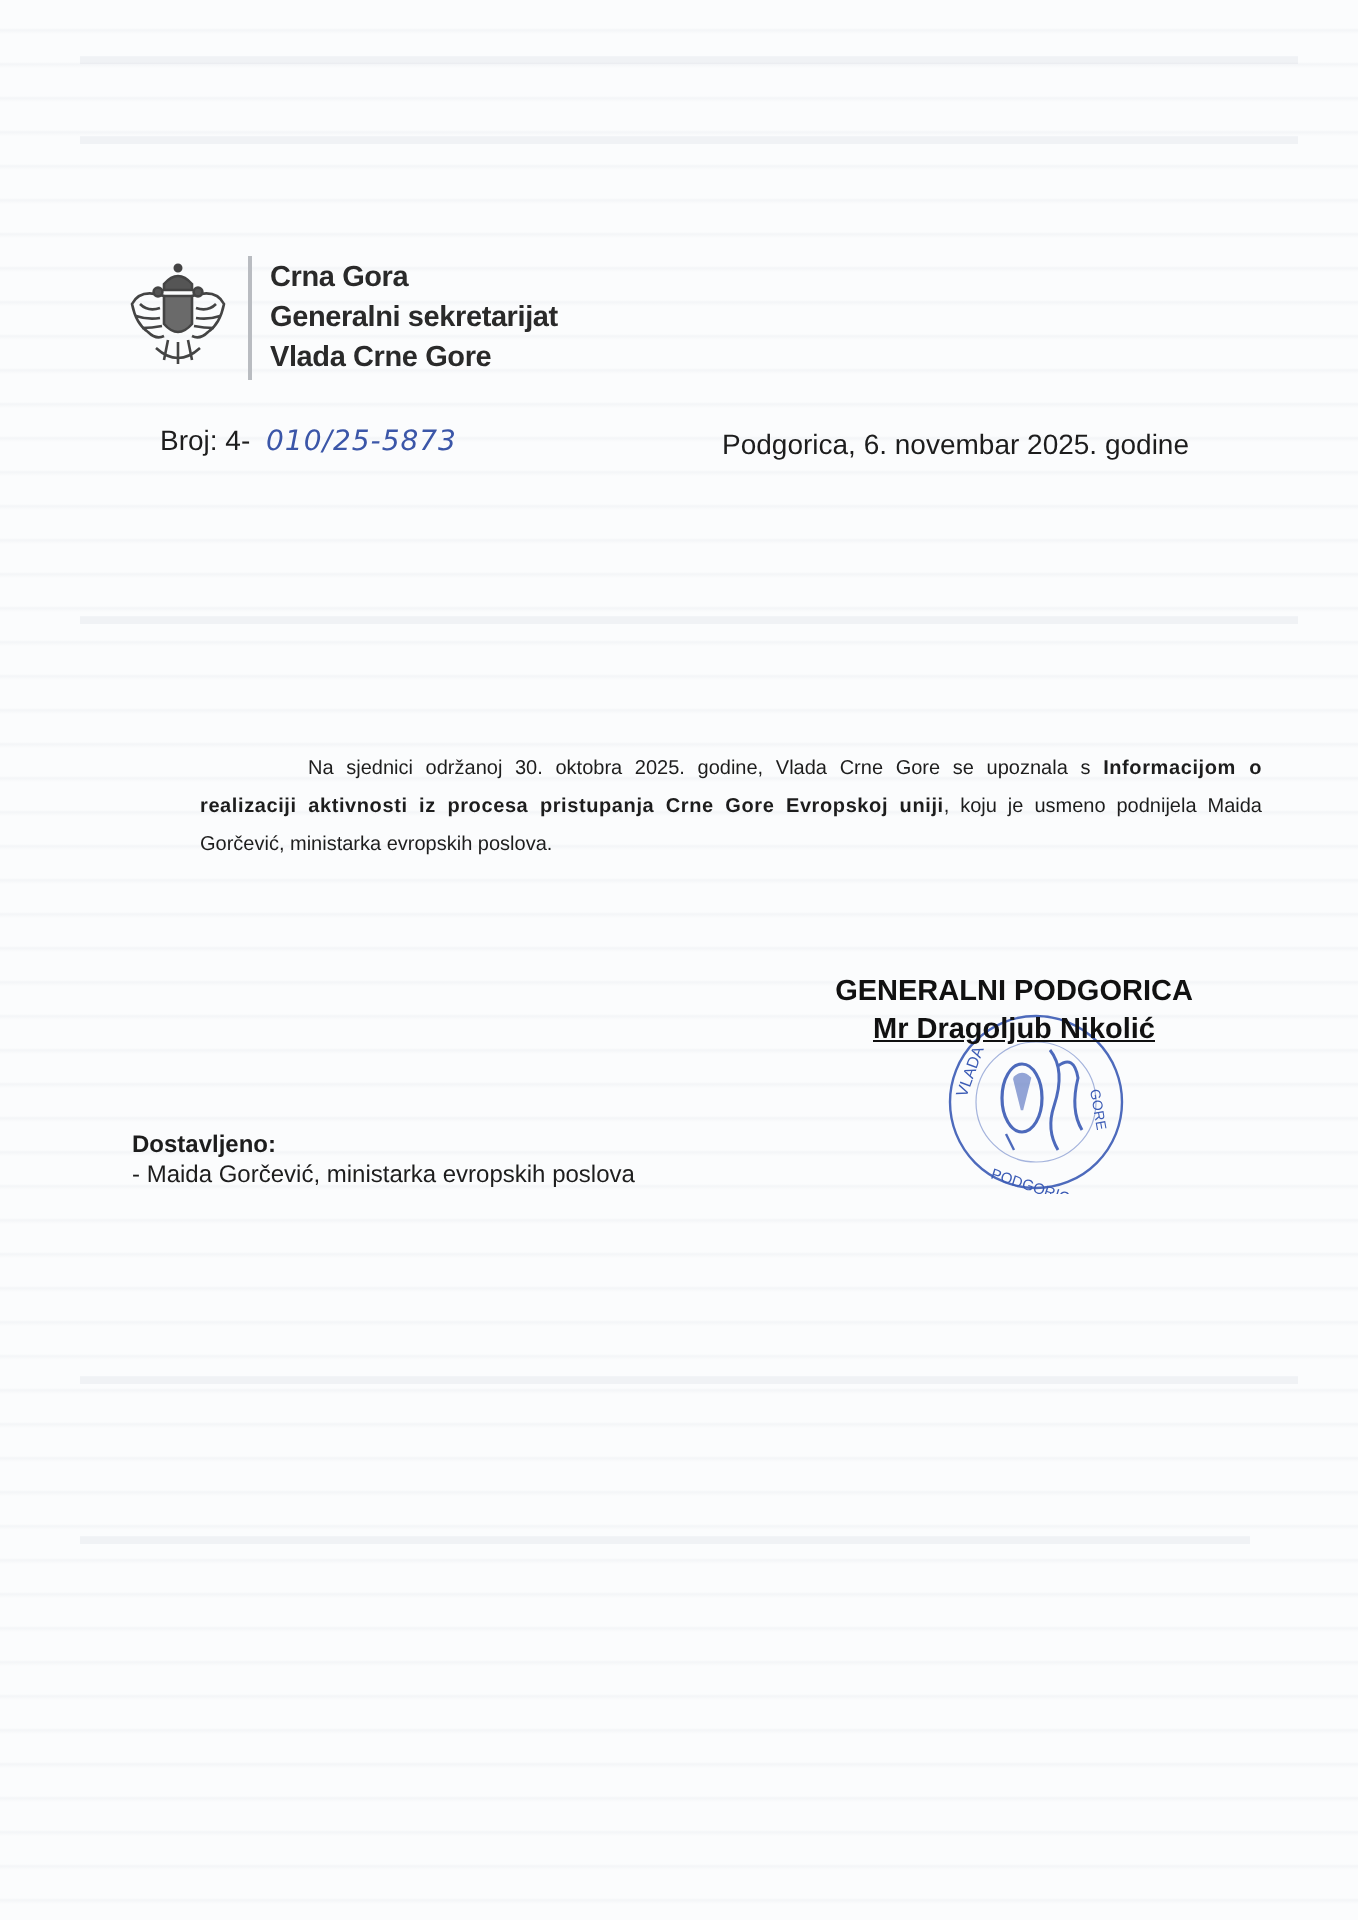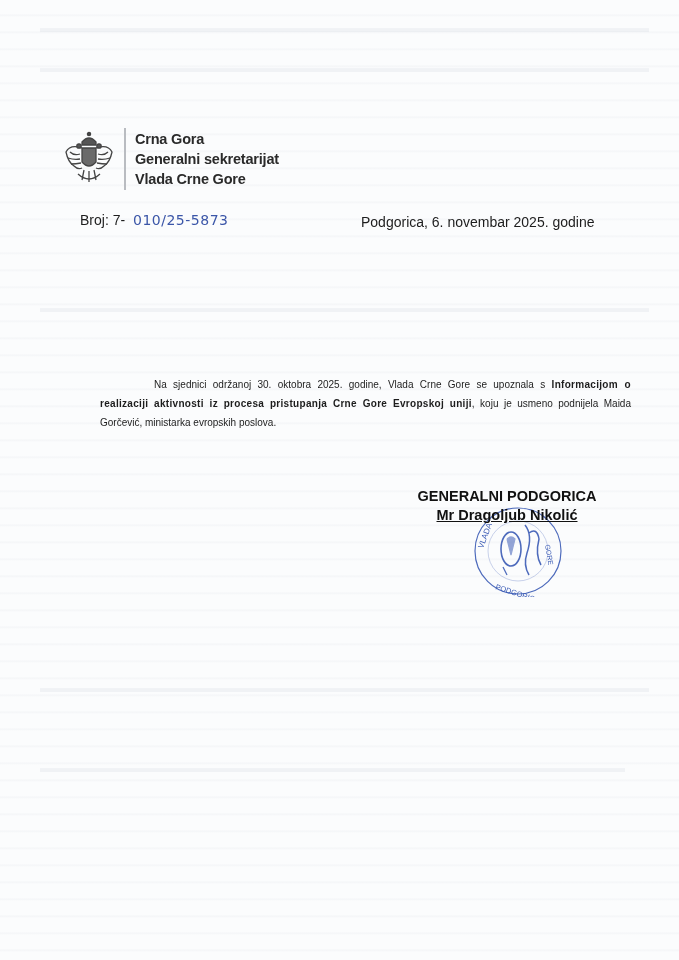--- a/index.html
+++ b/index.html
@@ -68,20 +68,21 @@
       position: absolute;
       left: 80px;
       top: 212px;
       font-size: 14px;
       color: #1d1d1d;
     }
     .ref-hand {
       font-family: "DejaVu Sans", sans-serif;
       color: #3b56a8;
       font-size: 14px;
+      font-style: italic;
       letter-spacing: 0.5px;
       margin-left: 4px;
     }
     .dateline {
       position: absolute;
       left: 341px;
       top: 214px;
       font-size: 14px;
       color: #1d1d1d;
       margin-left: 20px;
@@ -186,21 +187,21 @@
     </svg>
     <div class="header-rule"></div>
     <div class="header-lines">
       <div class="header-line">Crna Gora</div>
       <div class="header-line">Generalni sekretarijat</div>
       <div class="header-line">Vlada Crne Gore</div>
     </div>
   </div>
 
   <div class="ref">
-    <span>Broj: 7-</span>
+    <span>Broj: 4-</span>
     <span class="ref-hand">010/25-5873</span>
   </div>
 
   <div class="dateline">Podgorica, 6. novembar 2025. godine</div>
 
   <div class="para">
     <span class="indent"></span><span>Na sjednici održanoj 30. oktobra 2025. godine, Vlada Crne Gore se upoznala s </span><b>Informacijom o realizaciji aktivnosti iz procesa pristupanja Crne Gore Evropskoj uniji</b><span>, koju je usmeno podnijela Maida Gorčević, ministarka evropskih poslova.</span>
   </div>
 
   <svg class="stamp" viewBox="0 0 110 92">
@@ -217,14 +218,18 @@
     <text x="20" y="44" font-size="8" fill="#3b5bb5" font-family="Liberation Sans, sans-serif" transform="rotate(-70 20 44)">VLADA</text>
     <text x="32" y="84" font-size="7.5" fill="#3b5bb5" font-family="Liberation Sans, sans-serif" transform="rotate(18 32 84)">PODGORICA</text>
     <text x="82" y="40" font-size="7" fill="#3b5bb5" font-family="Liberation Sans, sans-serif" transform="rotate(80 82 40)">GORE</text>
   </svg>
 
   <div class="sig">
     <div class="sig-title">GENERALNI PODGORICA</div>
     <div class="sig-name">Mr Dragoljub Nikolić</div>
   </div>
 
+  <div class="delivered">
+    <div class="delivered-label">Dostavljeno:</div>
+    <div>- Maida Gorčević, ministarka evropskih poslova</div>
+  </div>
 
 </div>
 
 </body></html>

